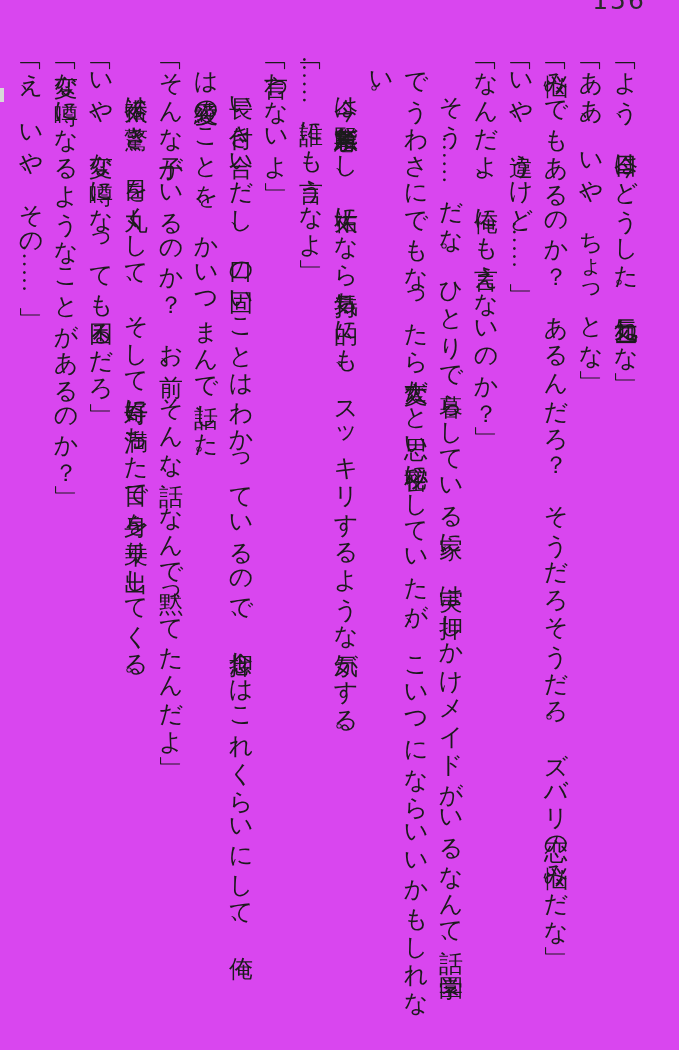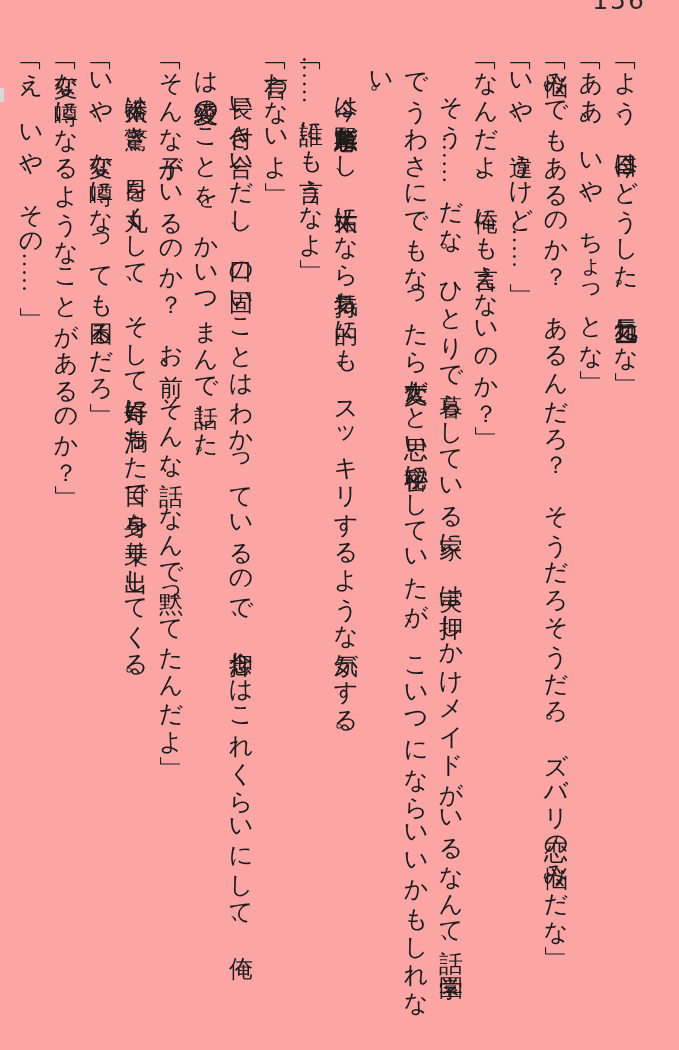--- a/index.html
+++ b/index.html
@@ -9,21 +9,21 @@
   body {
     width: 679px;
     height: 1050px;
     overflow: hidden;
     font-family: "Liberation Serif", "DejaVu Serif", serif;
   }
   .book-page {
     position: relative;
     width: 679px;
     height: 1050px;
-    background: #fca5a5;
+    background: #d946ef;
     overflow: hidden;
   }
   .page-number {
     position: absolute;
     top: -14px;               
     left: 592px;
     width: 54px;
     text-align: center;
     font-size: 25px;
     letter-spacing: 2px;

